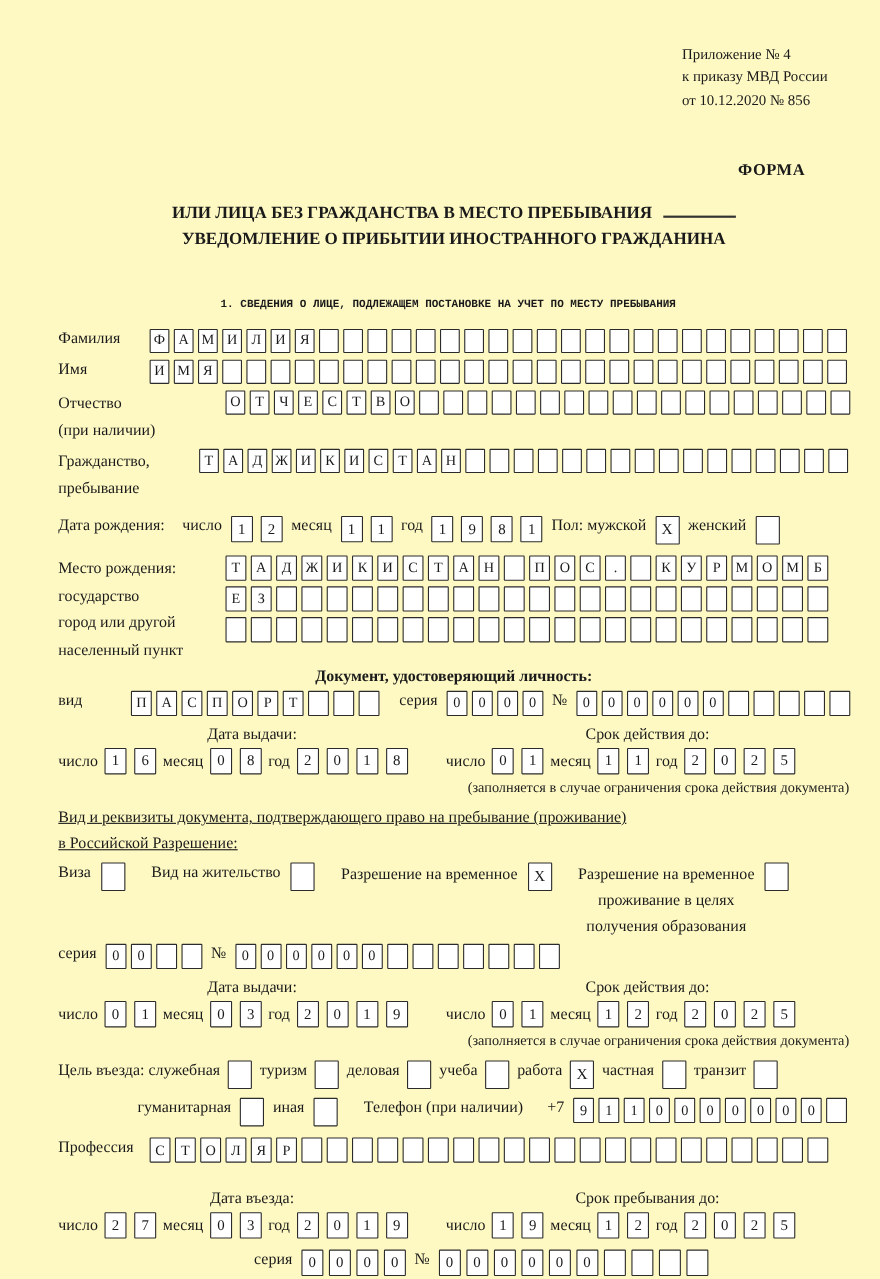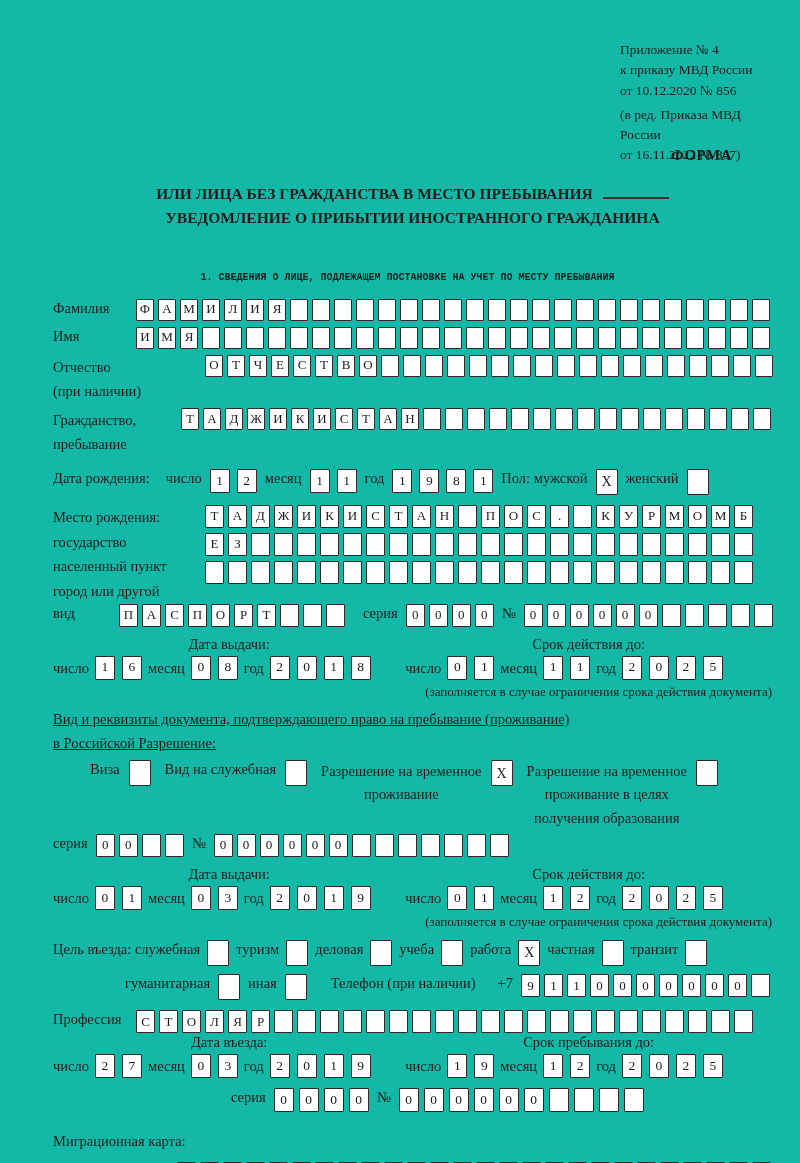--- a/index.html
+++ b/index.html
@@ -1,18 +1,18 @@
 <!DOCTYPE html>
 <html><head>
 <meta charset="utf-8">
 <style>
   html,body{margin:0;padding:0;background:#fff;}
   .page{
     width:800px;height:1163px;box-sizing:border-box;position:relative;
-    background:#14b8a6;color:#1a1a1a;
+    background:#fef9c3;color:#1a1a1a;
     font-family:"Liberation Serif","DejaVu Serif",serif;
     font-size:14.5px;line-height:1.25;
     padding:38px 28px 0 53px;overflow:hidden;
   }
   .hdr{position:relative;height:142px;}
   .hdr-right{position:absolute;left:567px;top:2px;font-size:13.5px;line-height:1.5;}
   .amend{margin-top:4px;}
   .forma{position:absolute;right:40px;top:108px;font-weight:bold;font-size:15px;letter-spacing:.5px;}
   .title{ text-align:center;font-weight:bold;font-size:15.5px;line-height:1.55;margin:2px 0 0 0;}
   .uline{display:inline-block;width:66px;border-bottom:2px solid #333;margin-left:10px;vertical-align:baseline;}
@@ -46,24 +46,20 @@
 </head>
 <body>
 
 <div class="page">
 
   <div class="hdr">
     <div class="hdr-right">
       <div>Приложение № 4</div>
       <div>к приказу МВД России</div>
       <div>от 10.12.2020 № 856</div>
-      <div class="amend">
-        <div>(в ред. Приказа МВД России</div>
-        <div>от 16.11.2022 № 867)</div>
-      </div>
     </div>
     <div class="forma">ФОРМА</div>
   </div>
 
   <div class="title">
     <div><span>ИЛИ ЛИЦА БЕЗ ГРАЖДАНСТВА В МЕСТО ПРЕБЫВАНИЯ</span><span class="uline"></span></div>
     <div>УВЕДОМЛЕНИЕ О ПРИБЫТИИ ИНОСТРАННОГО ГРАЖДАНИНА</div>
   </div>
 
   <div class="sec">1. СВЕДЕНИЯ О ЛИЦЕ, ПОДЛЕЖАЩЕМ ПОСТАНОВКЕ НА УЧЕТ ПО МЕСТУ ПРЕБЫВАНИЯ</div>
@@ -235,22 +231,22 @@
     <span class="lbl">женский</span>
     <div class="cells cbx">
         <span class="cell"></span>
       </div>
   </div>
 
   <div class="frow" style="margin-top:10px;">
     <div class="lbl w152 lblcol">
       <div>Место рождения:</div>
       <div>государство</div>
+      <div>город или другой</div>
       <div>населенный пункт</div>
-      <div>город или другой</div>
     </div>
     <div class="stack">
       <div class="cells mid">
           <span class="cell">Т</span>
           <span class="cell">А</span>
           <span class="cell">Д</span>
           <span class="cell">Ж</span>
           <span class="cell">И</span>
           <span class="cell">К</span>
           <span class="cell">И</span>
@@ -320,20 +316,21 @@
           <span class="cell"></span>
           <span class="cell"></span>
           <span class="cell"></span>
           <span class="cell"></span>
           <span class="cell"></span>
           <span class="cell"></span>
         </div>
     </div>
   </div>
 
+  <div class="center-bold" style="margin-top:2px;">Документ, удостоверяющий личность:</div>
 
   <div class="frow vcenter gap8" style="margin-top:0;">
     <span class="lbl" style="width:58px;">вид</span>
     <div class="cells mid">
         <span class="cell">П</span>
         <span class="cell">А</span>
         <span class="cell">С</span>
         <span class="cell">П</span>
         <span class="cell">О</span>
         <span class="cell">Р</span>
@@ -411,37 +408,36 @@
       </div>
     </div>
   </div>
   <div class="noteline">(заполняется в случае ограничения срока действия документа)</div>
 
   <div class="para">
     <div>Вид и реквизиты документа, подтверждающего право на пребывание (проживание)</div>
     <div style="margin-top:6px;">в Российской Разрешение:</div>
   </div>
 
-  <div class="frow" style="gap:14px;margin-top:8px;margin-left:37px;">
+  <div class="frow" style="gap:24px;margin-top:8px;">
     <div class="cgroup">
       <span class="lbl">Виза</span>
       <div class="cells cbx">
           <span class="cell"></span>
         </div>
     </div>
     <div class="cgroup">
-      <span class="lbl">Вид на служебная</span>
+      <span class="lbl">Вид на жительство</span>
       <div class="cells cbx">
           <span class="cell"></span>
         </div>
     </div>
     <div class="cgroup">
       <div class="ctext">
         <div>Разрешение на временное</div>
-        <div>проживание</div>
       </div>
       <div class="cells cbx">
           <span class="cell">X</span>
         </div>
     </div>
     <div class="cgroup">
       <div class="ctext">
         <div>Разрешение на временное</div>
         <div>проживание в целях</div>
         <div>получения образования</div>
@@ -609,21 +605,21 @@
         <span class="cell"></span>
         <span class="cell"></span>
         <span class="cell"></span>
         <span class="cell"></span>
         <span class="cell"></span>
         <span class="cell"></span>
         <span class="cell"></span>
       </div>
   </div>
 
-  <div class="datepair" style="margin-top:0;">
+  <div class="datepair" style="margin-top:24px;">
     <div class="dhalf">
       <div class="dhead">Дата въезда:</div>
       <div class="drow">
         <span>число</span>
         <div class="cells num">
             <span class="cell">2</span>
             <span class="cell">7</span>
           </div>
         <span>месяц</span>
         <div class="cells num">

